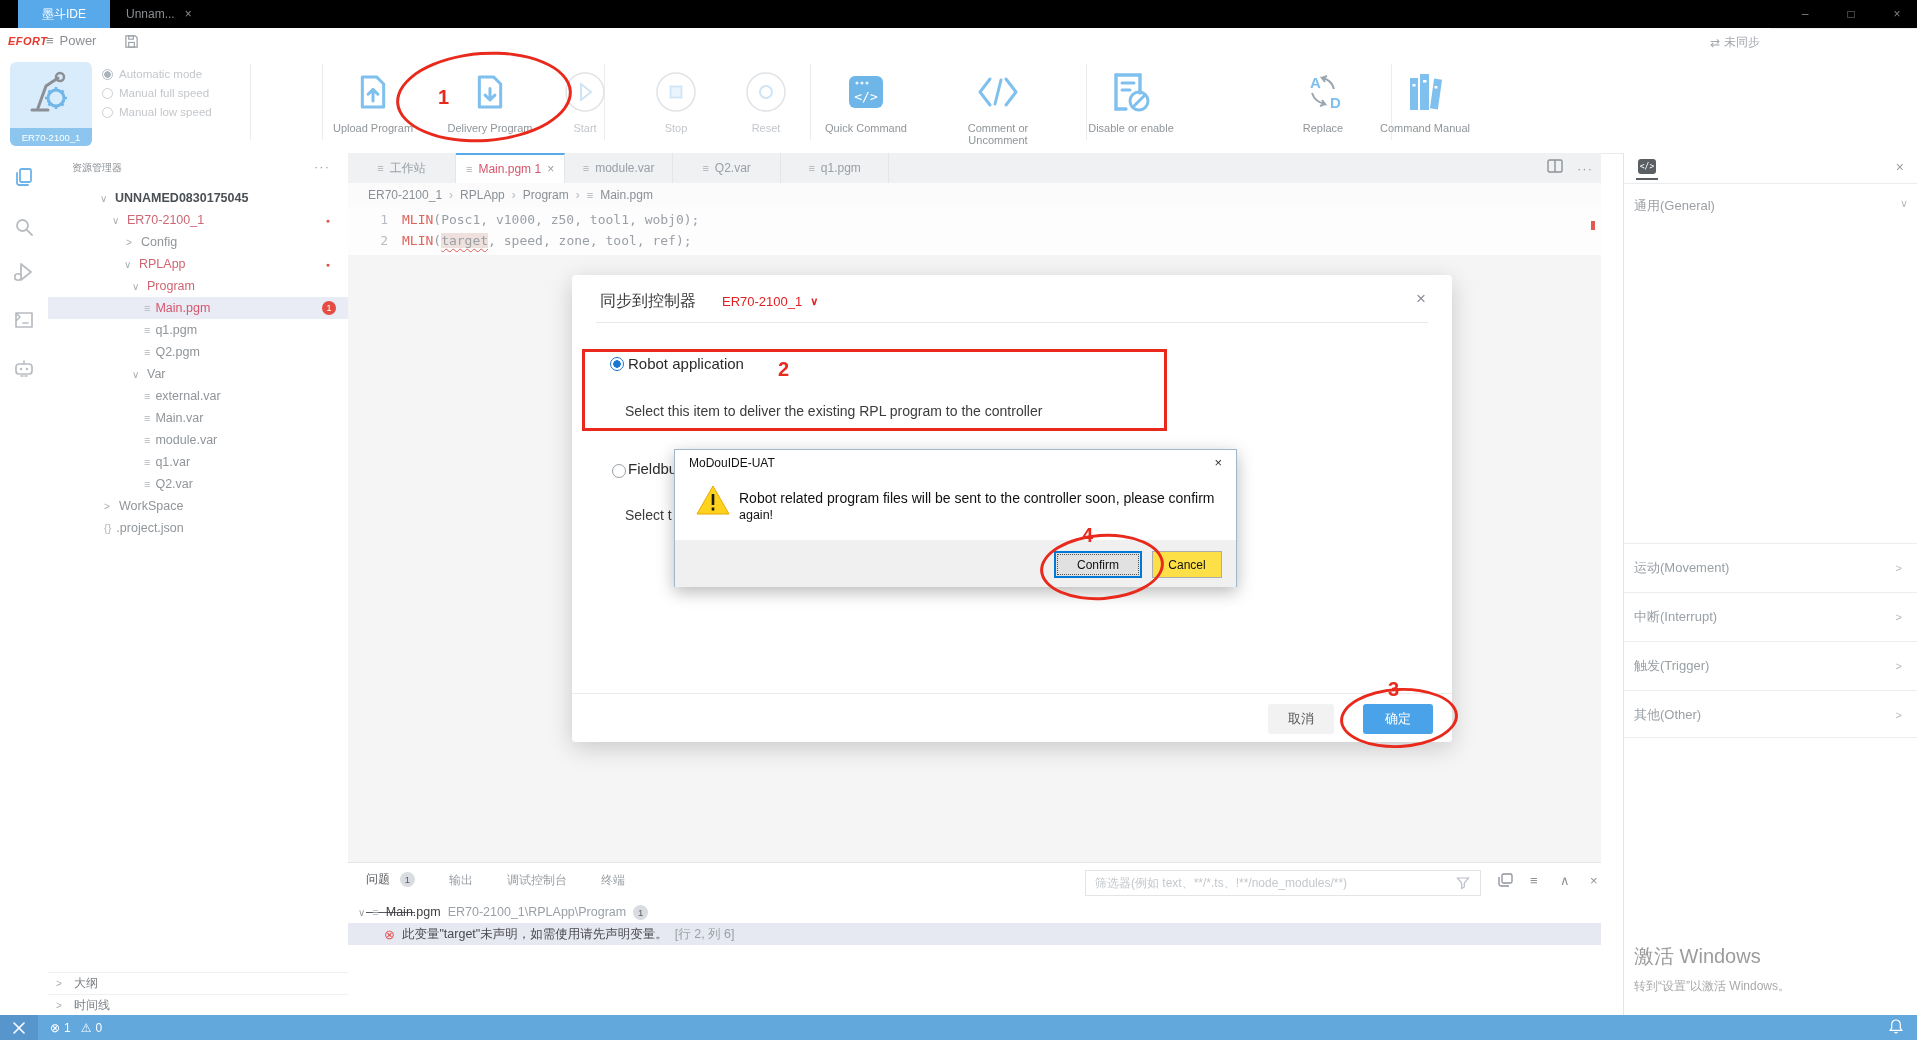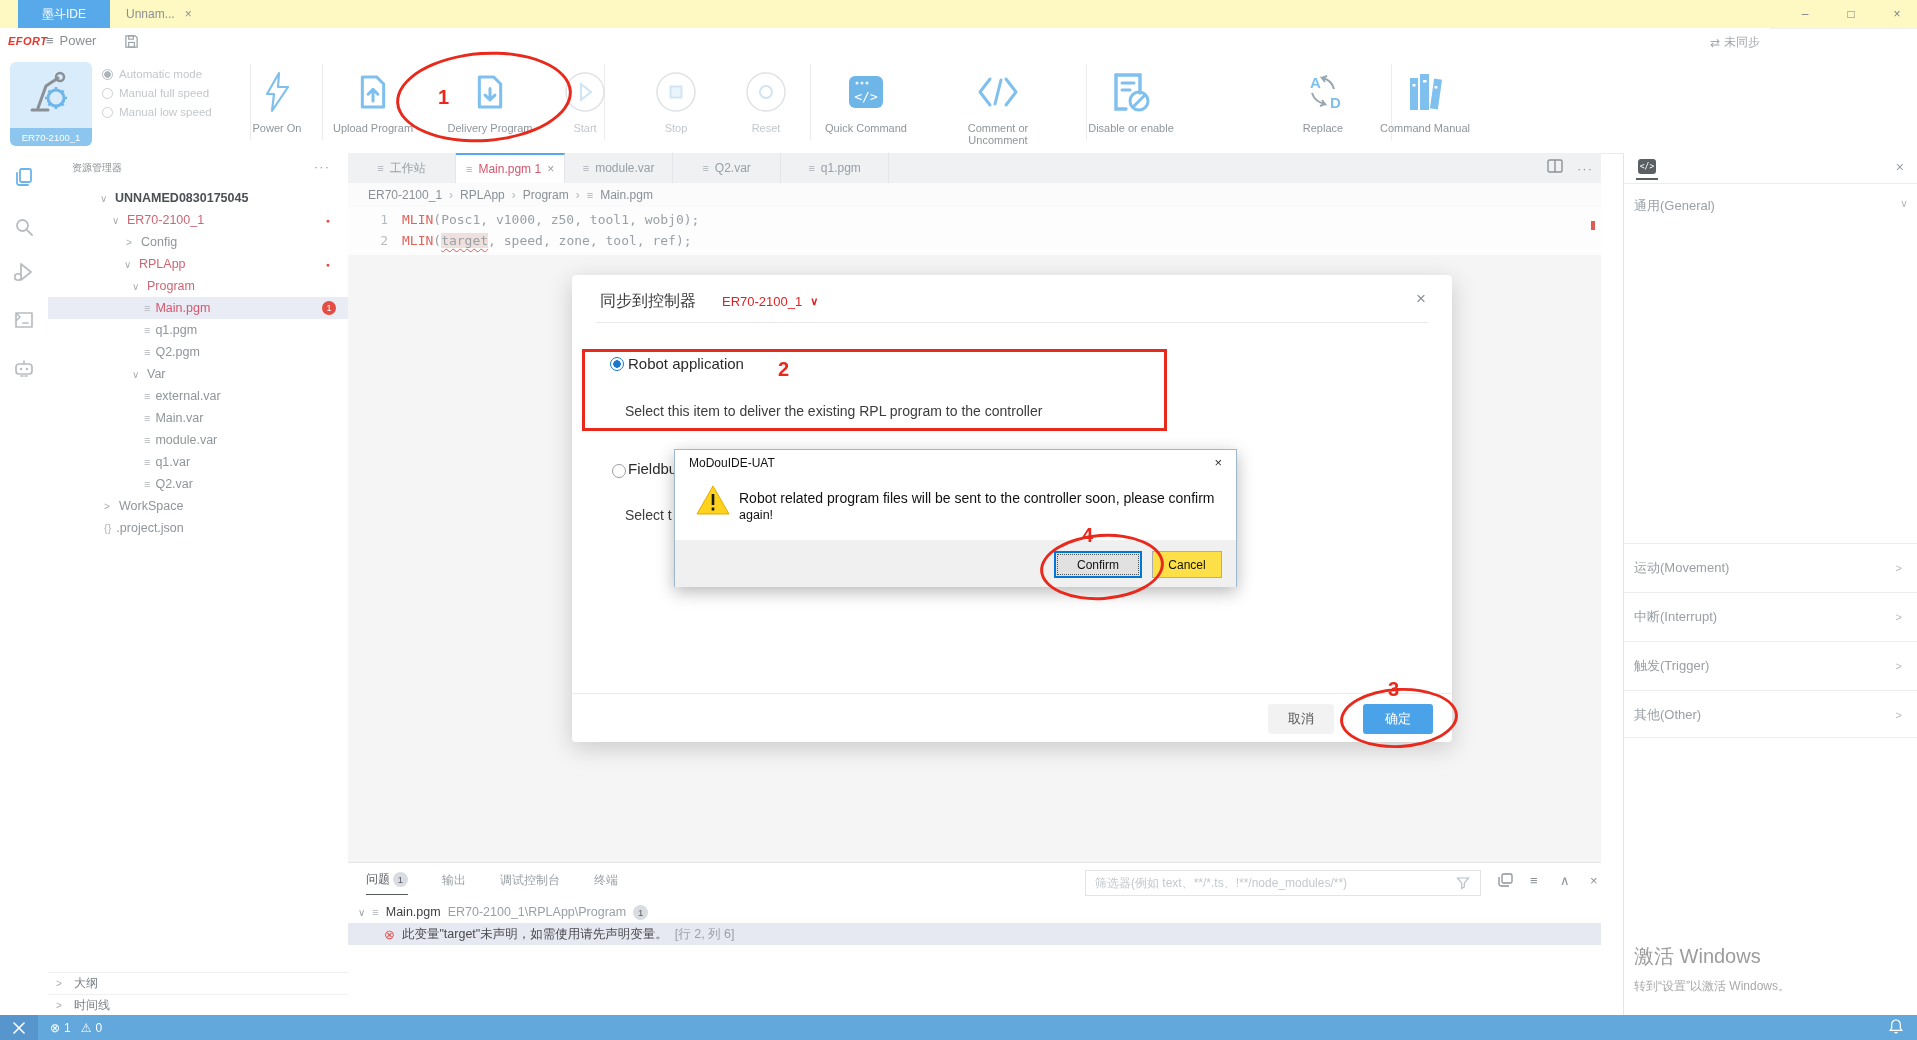--- a/index.html
+++ b/index.html
@@ -1,18 +1,18 @@
 <!DOCTYPE html>
 <html><head>
 <meta charset="utf-8">
 <style>
   html,body{margin:0;padding:0;background:#fff;width:1917px;height:1040px;overflow:hidden;
     font-family:"Liberation Sans",sans-serif;-webkit-font-smoothing:antialiased;}
   
-  #titlebar{position:absolute;left:0;top:0;width:1917px;height:28px;background:#fef9c3;border-bottom:1px solid #f0f0f0;}
+  #titlebar{position:absolute;left:0;top:0;width:1917px;height:28px;background:#000000;border-bottom:1px solid #f0f0f0;}
   #apptab{position:absolute;left:18px;top:0;width:92px;height:28px;background:#57a9ea;color:#fff;font-size:12px;
     display:flex;align-items:center;justify-content:center;}
   #doctab{position:absolute;left:126px;top:0;height:28px;color:#8a8f94;font-size:12px;display:flex;align-items:center;gap:10px;}
   .winctl{position:absolute;top:0;height:28px;width:40px;display:flex;align-items:center;justify-content:center;color:#7d8287;font-size:12px;}
   
   #menubar{position:absolute;left:0;top:28px;width:1770px;height:28px;background:#fff;text-align:right;}
   #logo{position:absolute;left:8px;top:7px;color:#e8372c;font-size:11px;font-weight:bold;font-style:italic;letter-spacing:.5px;}
   #menu-main{position:absolute;left:46px;top:5px;color:#8a8f94;font-size:13px;display:flex;gap:6px;align-items:center;}
   #save-ic{position:absolute;left:124px;top:6px;}
   #menuitems{position:absolute;left:152px;top:5px;display:flex;gap:30px;font-size:13px;color:#8a8f94;}
@@ -70,21 +70,21 @@
   #codearea{position:absolute;left:0;top:54px;width:1253px;height:48px;background:#fdfdfe;font-family:"DejaVu Sans Mono",monospace;font-size:13px;}
   .cline{position:absolute;left:0;height:20px;display:flex;align-items:center;}
   .lno{width:40px;text-align:right;color:#b6bcc2;padding-right:14px;}
   .kw{color:#e0635a;}
   .code{color:#9aa0a6;}
   .errtok{color:#9aa0a6;background:#eee0dd;text-decoration:underline wavy #e05a52 1px;text-underline-offset:3px;}
   #ovmark{position:absolute;right:6px;top:68px;width:4px;height:9px;background:#e05a52;}
   
   #problems{position:absolute;left:348px;top:862px;width:1253px;height:153px;background:#fff;border-top:1px solid #e5e5e5;}
   #ptabs{position:absolute;left:18px;top:8px;display:flex;gap:34px;}
-  .ptab{font-size:12px;color:#9aa0a6;display:flex;align-items:center;gap:3px;padding-bottom:6px;}
+  .ptab{font-size:12px;color:#9aa0a6;display:flex;align-items:center;gap:10px;padding-bottom:24px;}
   .ptab.active{color:#55595d;border-bottom:1px solid #55595d;}
   .pbadge{background:#d9dce0;color:#5a5e63;border-radius:8px;min-width:15px;height:15px;font-size:9.5px;
     display:flex;align-items:center;justify-content:center;}
   #pfilter{position:absolute;left:737px;top:7px;width:396px;height:26px;border:1px solid #e4e4e4;box-sizing:border-box;
     font-size:12px;color:#555;padding:0 30px 0 9px;outline:none;background:#fff;}
   #pfilter::placeholder{color:#c4c8cc;}
   #pfunnel{position:absolute;left:1108px;top:13px;}
   .pico{position:absolute;top:10px;color:#8d9298;font-size:13px;}
   #pgroup{position:absolute;left:0;top:38px;width:1253px;height:22px;display:flex;align-items:center;gap:7px;padding-left:10px;
     box-sizing:border-box;font-size:12.5px;}
@@ -216,28 +216,20 @@
       </div>
     </div>
 
   <div class="tdiv" style="left:250px"></div>
   <div class="tdiv" style="left:322px"></div>
   <div class="tdiv" style="left:604px"></div>
   <div class="tdiv" style="left:810px"></div>
   <div class="tdiv" style="left:1086px"></div>
   <div class="tdiv" style="left:1391px"></div>
 
-  <div class="tbtn" style="left:217px">
-    <div class="tbtn-ico">
-      <svg width="30" height="42" viewBox="0 0 30 42">
-          <polygon points="17,2 5,23 12,23 10,40 26,16 16,16" fill="none" stroke="#7fc0ee" stroke-width="2.2" stroke-linejoin="round"></polygon>
-        </svg>
-    </div>
-      <div class="tbtn-label">Power On</div>
-  </div>
 
   <div class="tbtn" style="left:313px">
     <div class="tbtn-ico">
       <svg width="32" height="38" viewBox="0 0 36 42">
           <path d="M6 4 h16 l8 8 v26 h-24 z" fill="none" stroke="#7fc0ee" stroke-width="3.4" stroke-linejoin="round"></path>
           <path d="M18 31 V19 M12.5 23.5 l5.5 -5.5 5.5 5.5" fill="none" stroke="#7fc0ee" stroke-width="3.4" stroke-linecap="round" stroke-linejoin="round"></path>
         </svg>
     </div>
       <div class="tbtn-label">Upload Program</div>
   </div>

